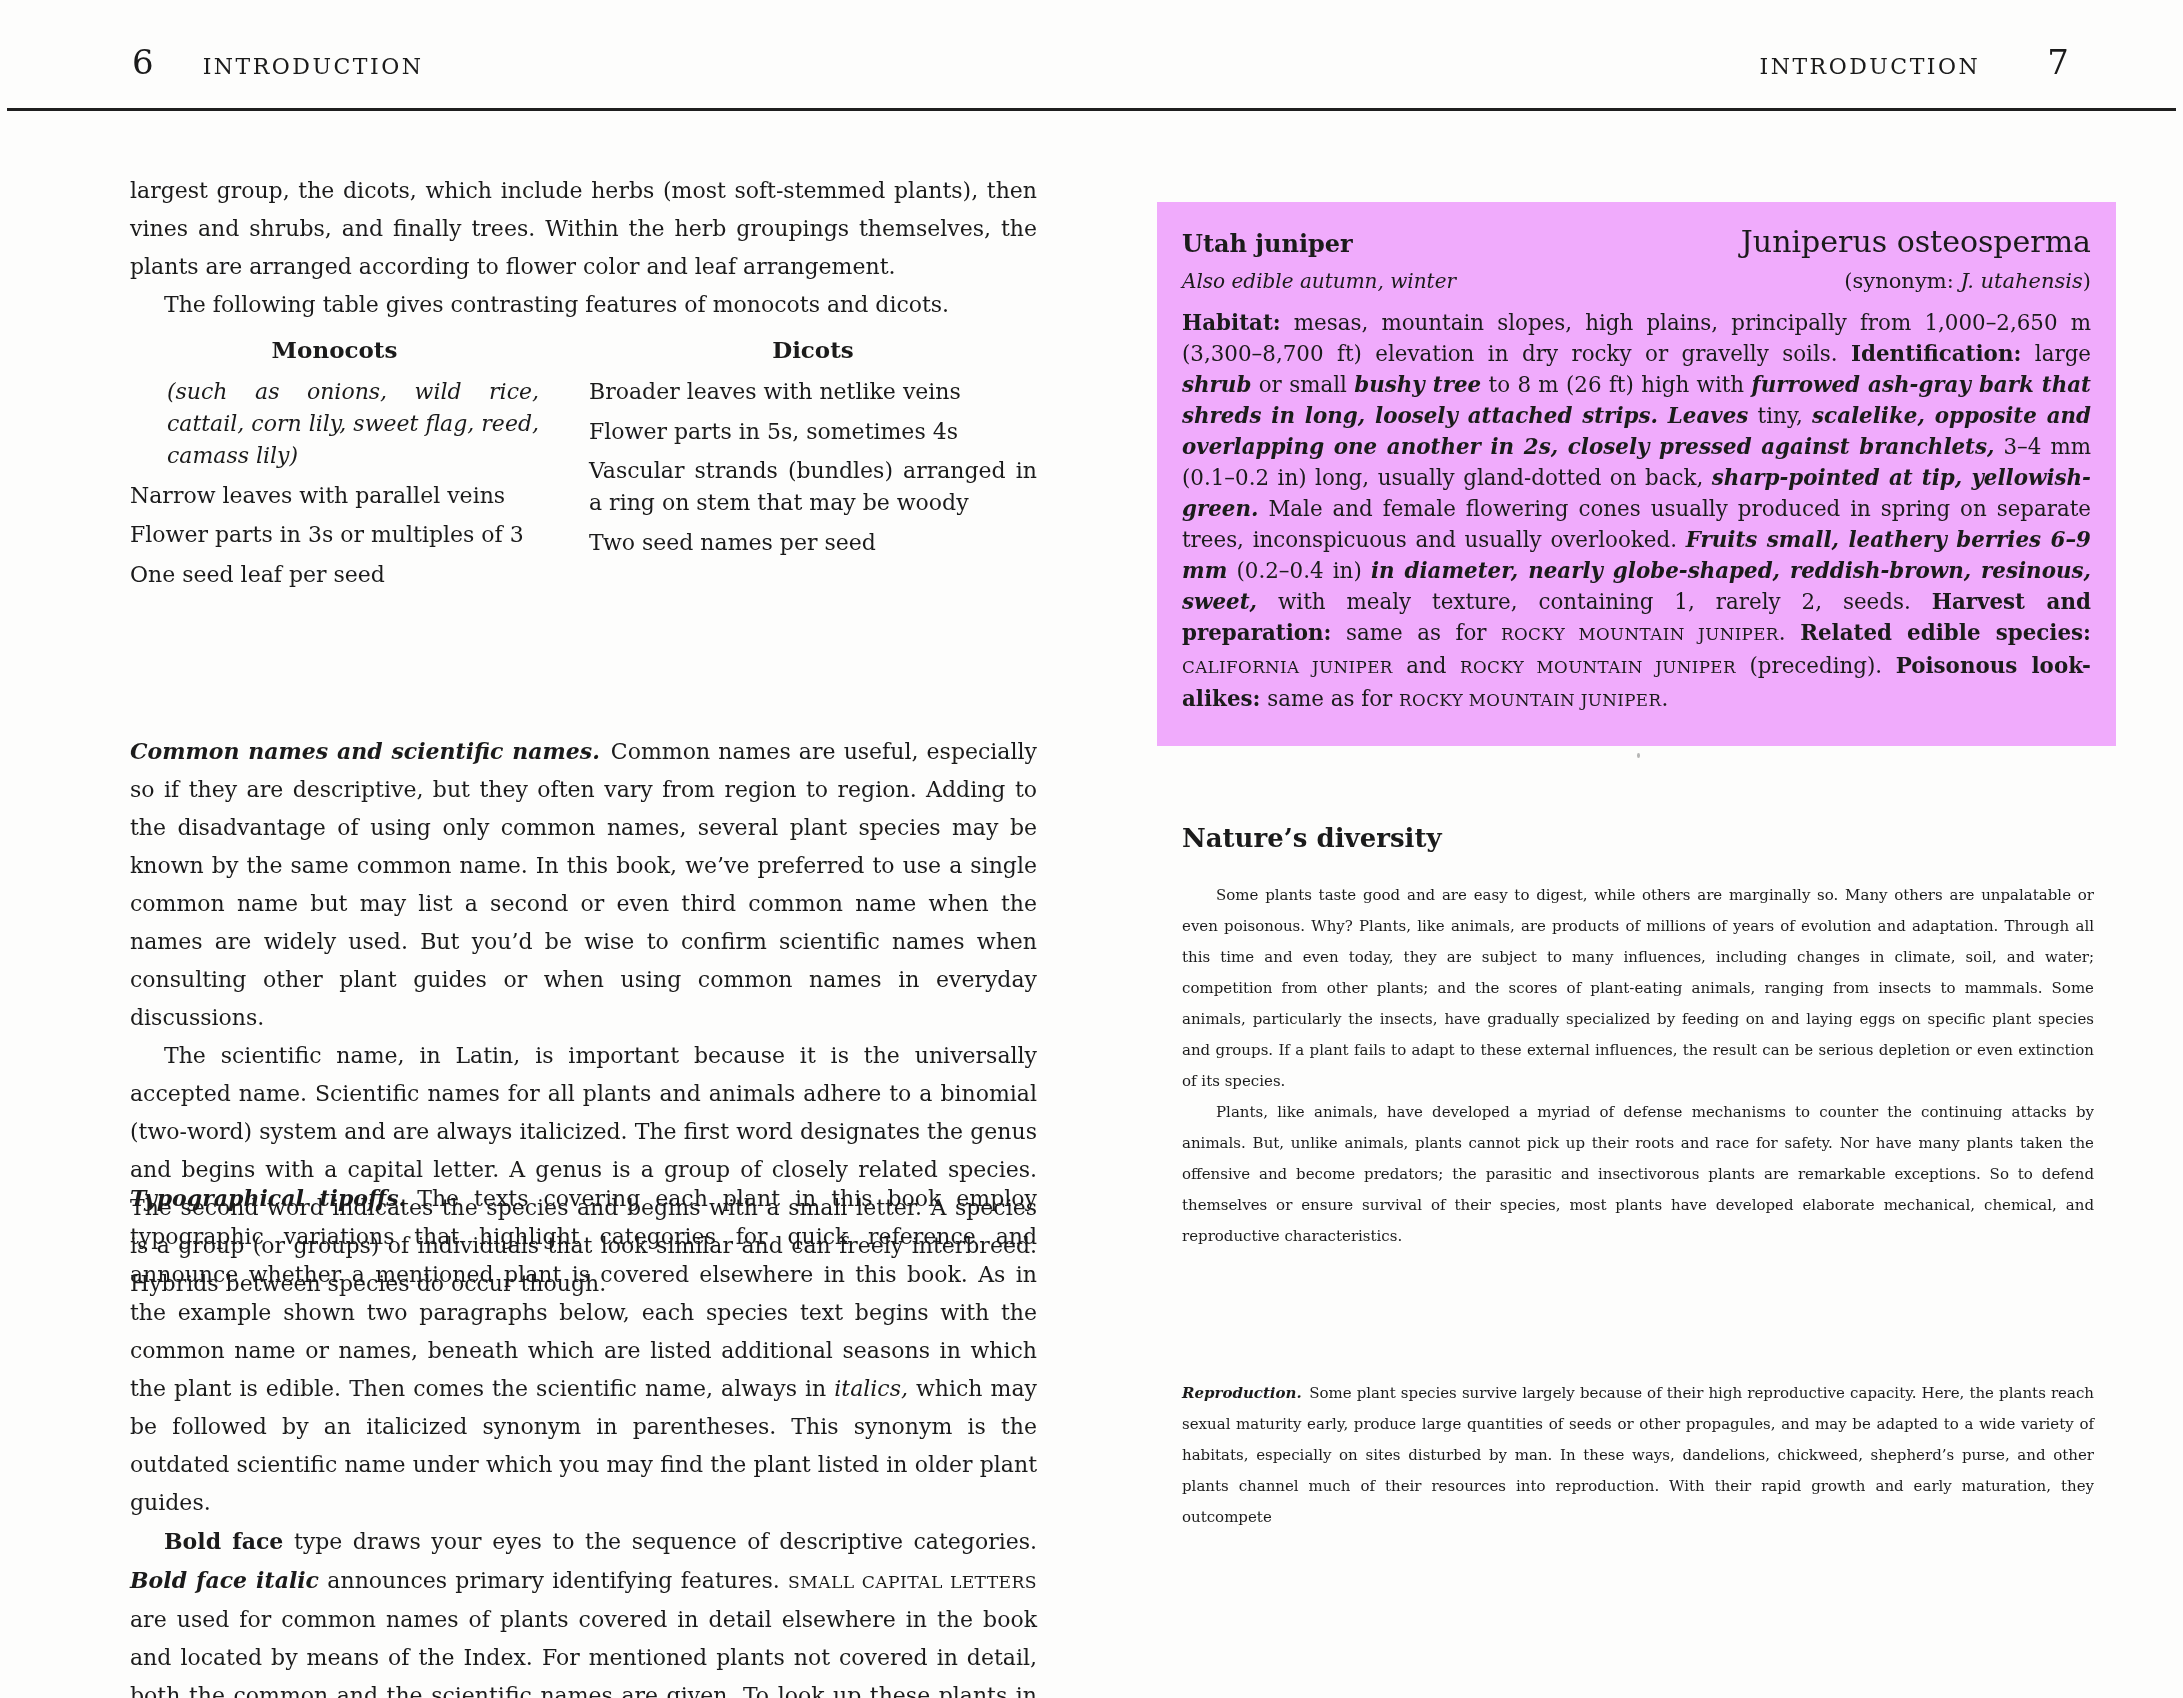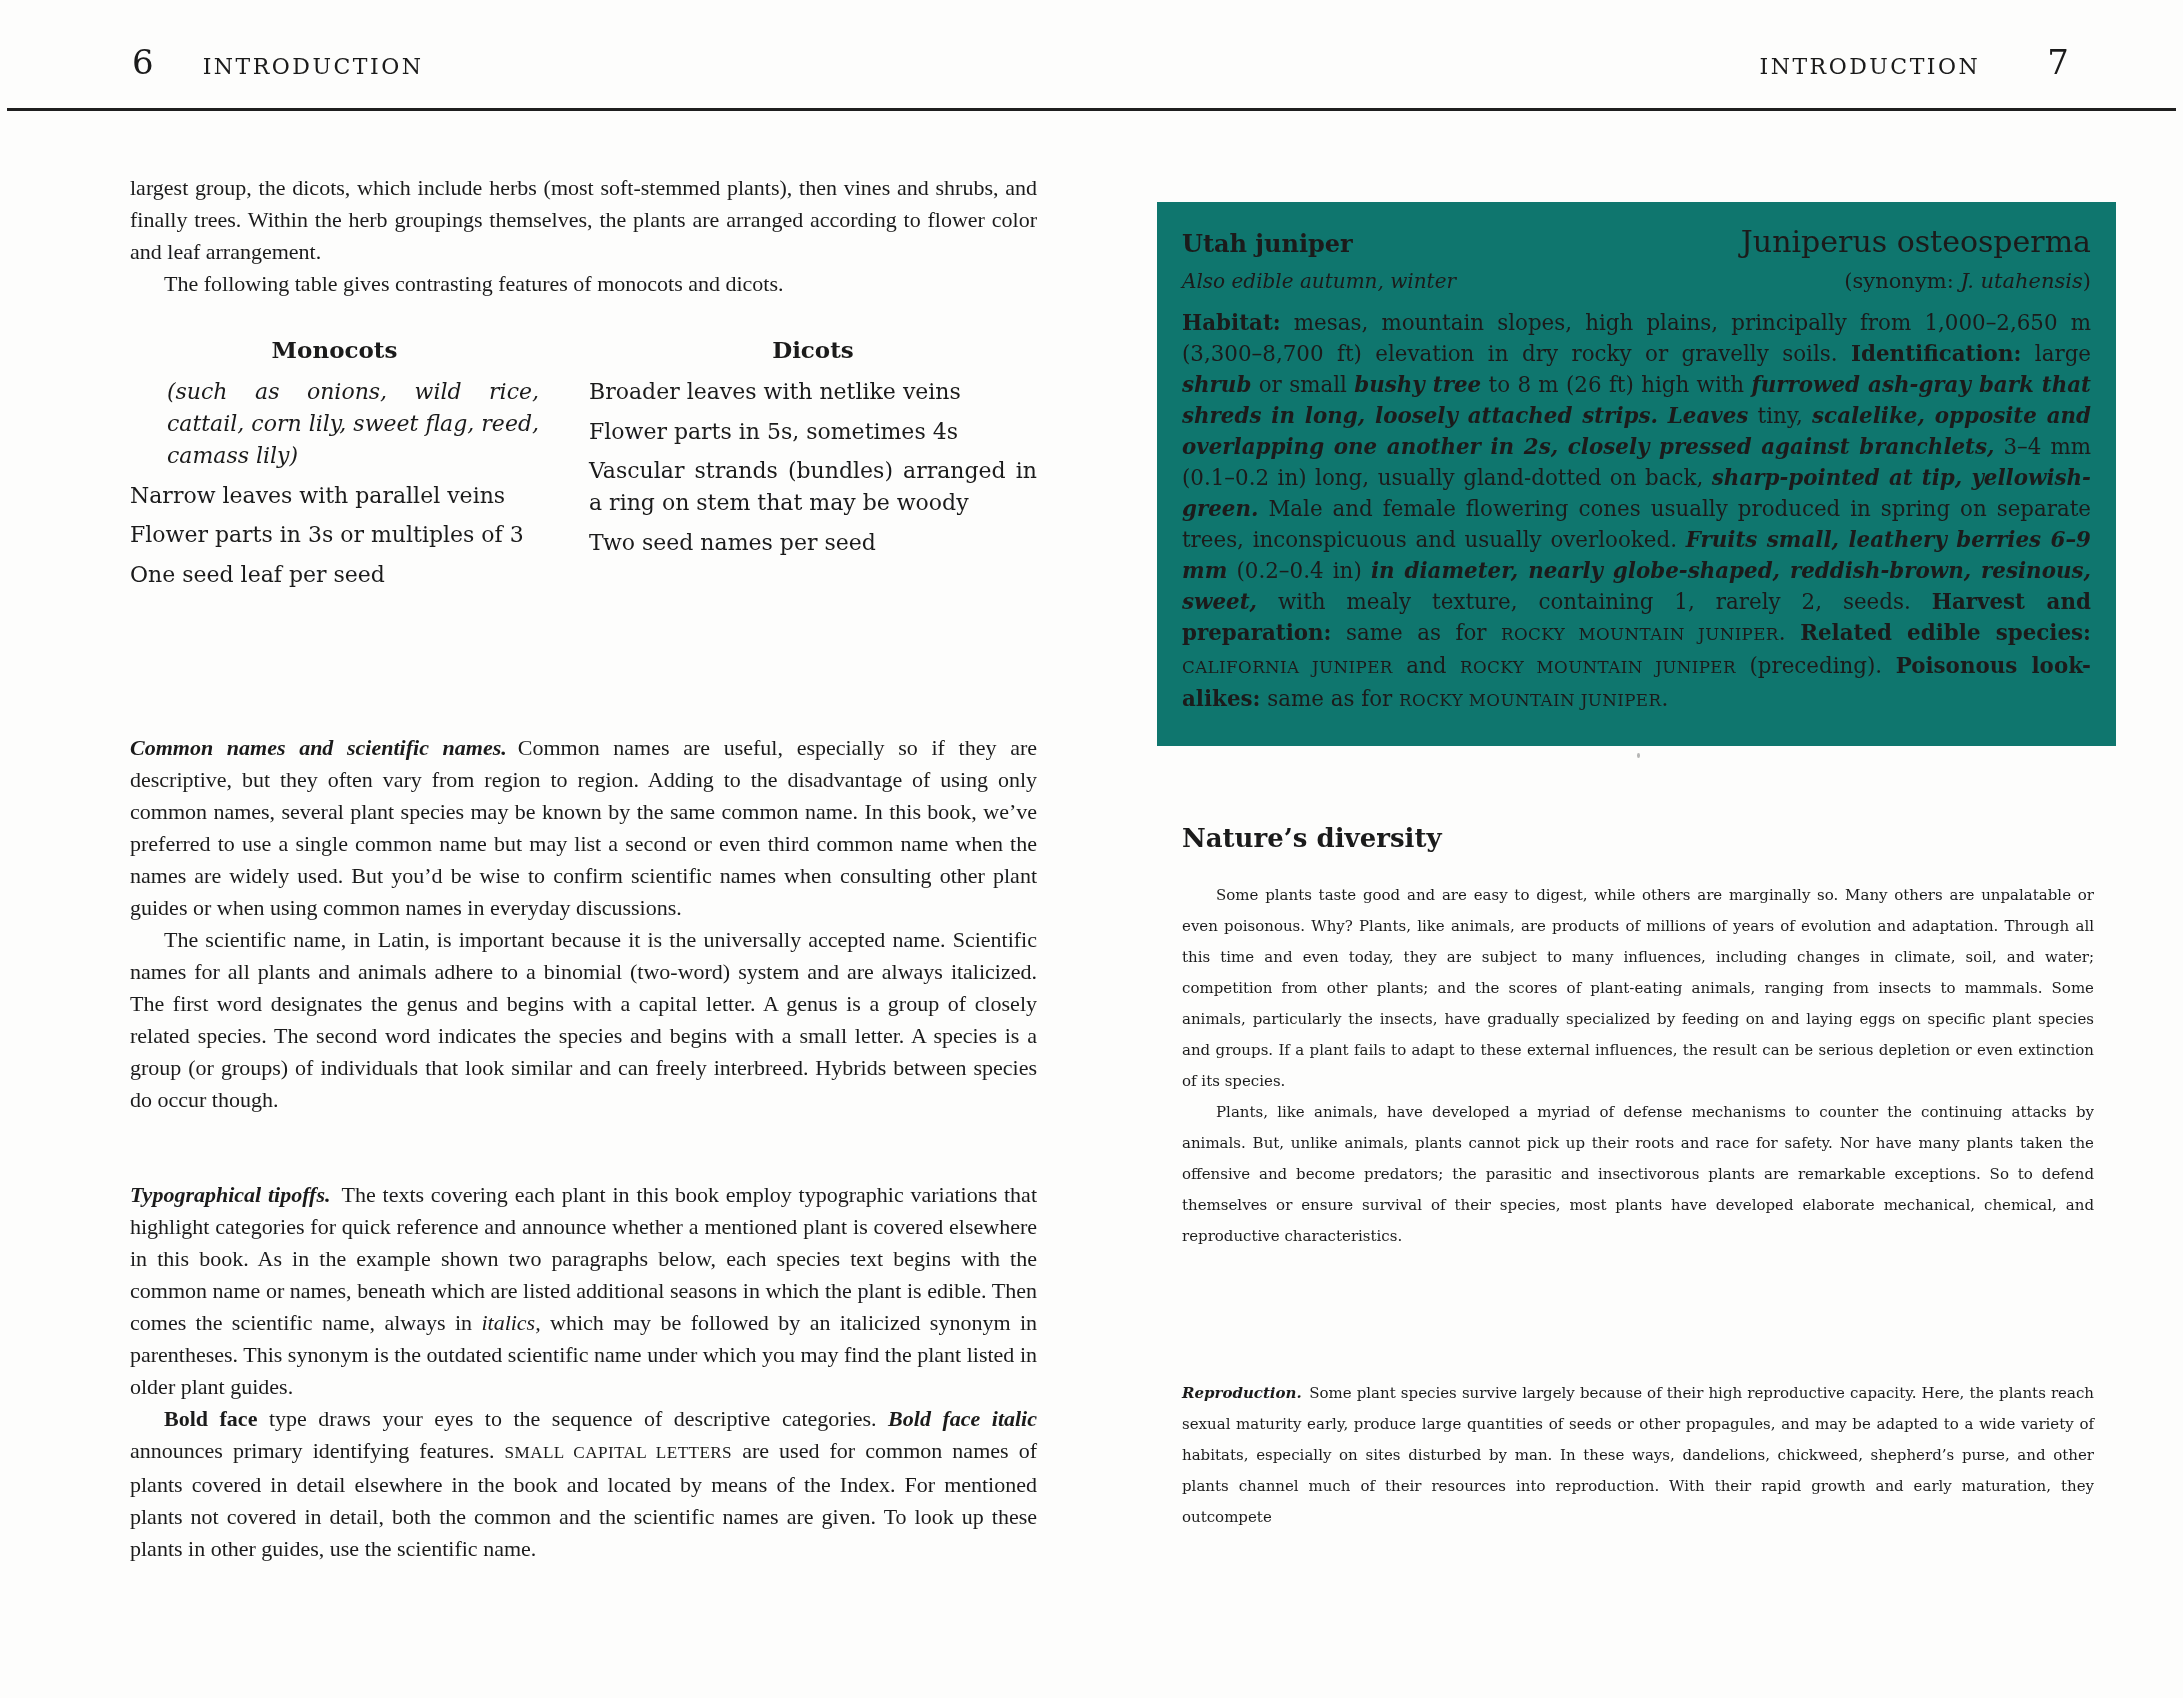--- a/index.html
+++ b/index.html
@@ -4,21 +4,21 @@
 <style>
   html,body{margin:0;padding:0;background:#e9e9e9;}
   .spread{position:relative;width:2183px;height:1699px;background:#fefefefa;background-color:#fdfdfc;font-family:"DejaVu Serif",serif;color:#1b1b1b;overflow:hidden;}
   .head-rule{position:absolute;left:6.7px;right:6.7px;top:108px;height:2.5px;background:#1f1f1f;}
   .pagehead{position:absolute;top:42px;display:flex;align-items:baseline;}
   .pagehead-left{left:132px;gap:49px;}
   .pagehead-right{right:114px;gap:67px;}
   .pagenum{font-size:34px;}
   .runhead{font-size:22px;letter-spacing:2.5px;}
   .blk{position:absolute;}
-  .bp{font-size:22px;line-height:32px;text-align:justify;margin:0;hyphens:auto;font-family:Liberation Serif, serif;}
+  .bp{font-size:22px;line-height:38px;text-align:justify;margin:0;hyphens:auto;}
   .bp-r{font-size:15px;line-height:31px;text-align:justify;margin:0;hyphens:auto;}
   .indent{text-indent:34px;}
   .tcol{position:absolute;font-size:22px;line-height:32px;}
   .thead{font-weight:bold;text-align:center;margin:0 0 10px;font-size:23px;}
   .tnote{font-style:italic;margin:0 0 7.6px 37px;text-align:justify;hyphens:auto;}
   .tnote-r{margin-left:35px;}
   .trow{margin:0 0 7.6px;text-align:justify;hyphens:auto;}
   .species-box{position:absolute;left:1157px;top:202px;width:959px;height:544px;box-sizing:border-box;padding:22px 25px 0;}
   .box-titlerow,.box-subrow{display:flex;justify-content:space-between;align-items:baseline;}
   .box-common{font-weight:bold;font-size:24px;}
@@ -75,21 +75,21 @@
   <section class="blk" style="left:130px;top:732px;width:907px;">
     <p class="bp"><span class="run-bi">Common names and scientific names.</span><span> Common names are useful, especially so if they are descriptive, but they often vary from region to region. Adding to the disadvantage of using only common names, several plant species may be known by the same common name. In this book, we’ve preferred to use a single common name but may list a second or even third common name when the names are widely used. But you’d be wise to confirm scientific names when consulting other plant guides or when using common names in everyday discussions.</span></p>
     <p class="bp indent">The scientific name, in Latin, is important because it is the universally accepted name. Scientific names for all plants and animals adhere to a binomial (two-word) system and are always italicized. The first word designates the genus and begins with a capital letter. A genus is a group of closely related species. The second word indicates the species and begins with a small letter. A species is a group (or groups) of individuals that look similar and can freely interbreed. Hybrids between species do occur though.</p>
   </section>
 
   <section class="blk" style="left:130px;top:1179px;width:907px;">
     <p class="bp"><span class="run-bi">Typographical tipoffs.</span><span> The texts covering each plant in this book employ typographic variations that highlight categories for quick reference and announce whether a mentioned plant is covered elsewhere in this book. As in the example shown two paragraphs below, each species text begins with the common name or names, beneath which are listed additional seasons in which the plant is edible. Then comes the scientific name, always in </span><span class="run-i">italics,</span><span> which may be followed by an italicized synonym in parentheses. This synonym is the outdated scientific name under which you may find the plant listed in older plant guides.</span></p>
     <p class="bp indent"><span class="run-b">Bold face</span><span> type draws your eyes to the sequence of descriptive categories. </span><span class="run-bi">Bold face italic</span><span> announces primary identifying features. </span><span class="run-sc">small capital letters</span><span> are used for common names of plants covered in detail elsewhere in the book and located by means of the Index. For mentioned plants not covered in detail, both the common and the scientific names are given. To look up these plants in other guides, use the scientific name.</span></p>
   </section>
 
-  <aside class="species-box" style="background-color: #0f766e;">
+  <aside class="species-box" style="background-color: #f0abfc;">
     <div class="box-titlerow">
       <span class="box-common">Utah juniper</span>
       <span class="box-sci">Juniperus osteosperma</span>
     </div>
     <div class="box-subrow">
       <span class="box-edible">Also edible autumn, winter</span>
       <span class="box-syn"><span>(synonym: </span><span class="run-i">J. utahensis</span><span>)</span></span>
     </div>
     <p class="box-body"><span class="run-b">Habitat:</span><span> mesas, mountain slopes, high plains, principally from 1,000–2,650 m (3,300–8,700 ft) elevation in dry rocky or gravelly soils. </span><span class="run-b">Identification:</span><span> large </span><span class="run-bi">shrub</span><span> or small </span><span class="run-bi">bushy tree</span><span> to 8 m (26 ft) high with </span><span class="run-bi">furrowed ash-gray bark that shreds in long, loosely attached strips. Leaves</span><span> tiny, </span><span class="run-bi">scalelike, opposite and overlapping one another in 2s, closely pressed against branchlets,</span><span> 3–4 mm (0.1–0.2 in) long, usually gland-dotted on back, </span><span class="run-bi">sharp-pointed at tip, yellowish-green.</span><span> Male and female flowering cones usually produced in spring on separate trees, inconspicuous and usually overlooked. </span><span class="run-bi">Fruits small, leathery berries 6–9 mm</span><span> (0.2–0.4 in) </span><span class="run-bi">in diameter, nearly globe-shaped, reddish-brown, resinous, sweet,</span><span> with mealy texture, containing 1, rarely 2, seeds. </span><span class="run-b">Harvest and preparation:</span><span> same as for </span><span class="run-sc">rocky mountain juniper</span><span>. </span><span class="run-b">Related edible species:</span><span> </span><span class="run-sc">california juniper</span><span> and </span><span class="run-sc">rocky mountain juniper</span><span> (preceding). </span><span class="run-b">Poisonous look-alikes:</span><span> same as for </span><span class="run-sc">rocky mountain juniper</span><span>.</span></p>
   </aside>

